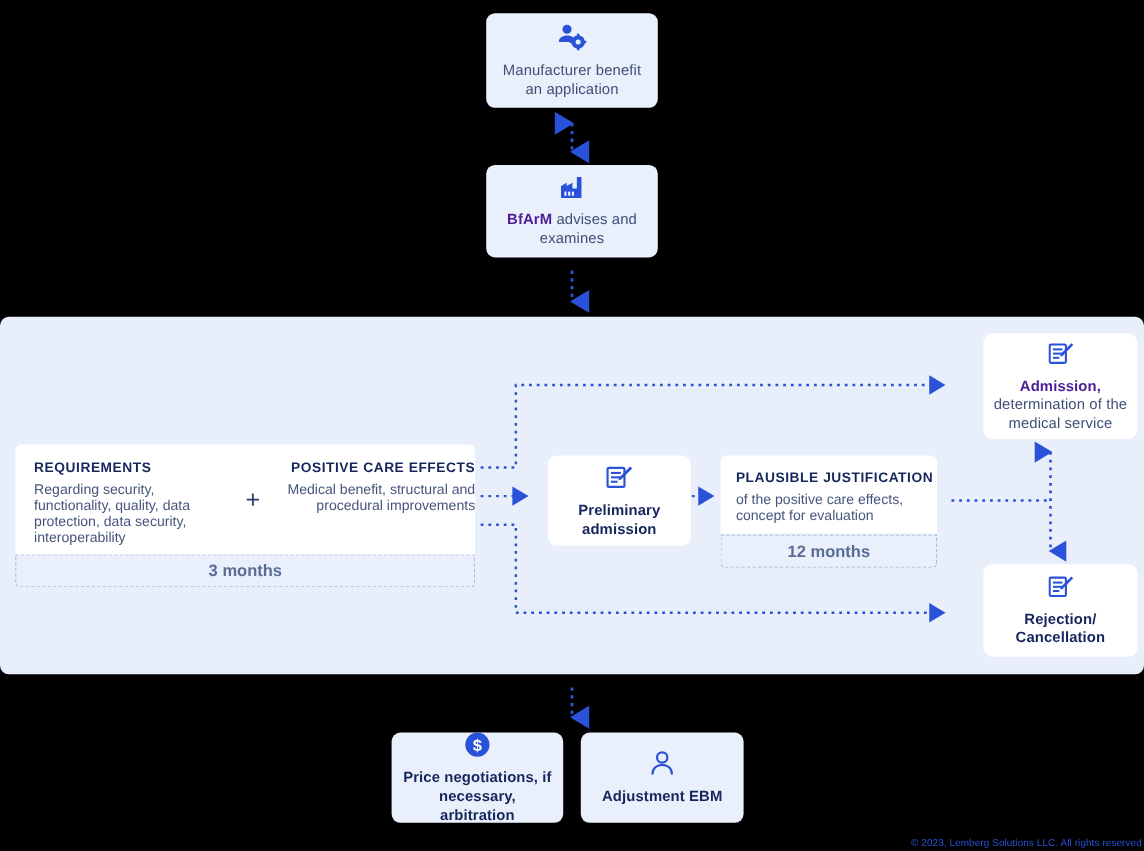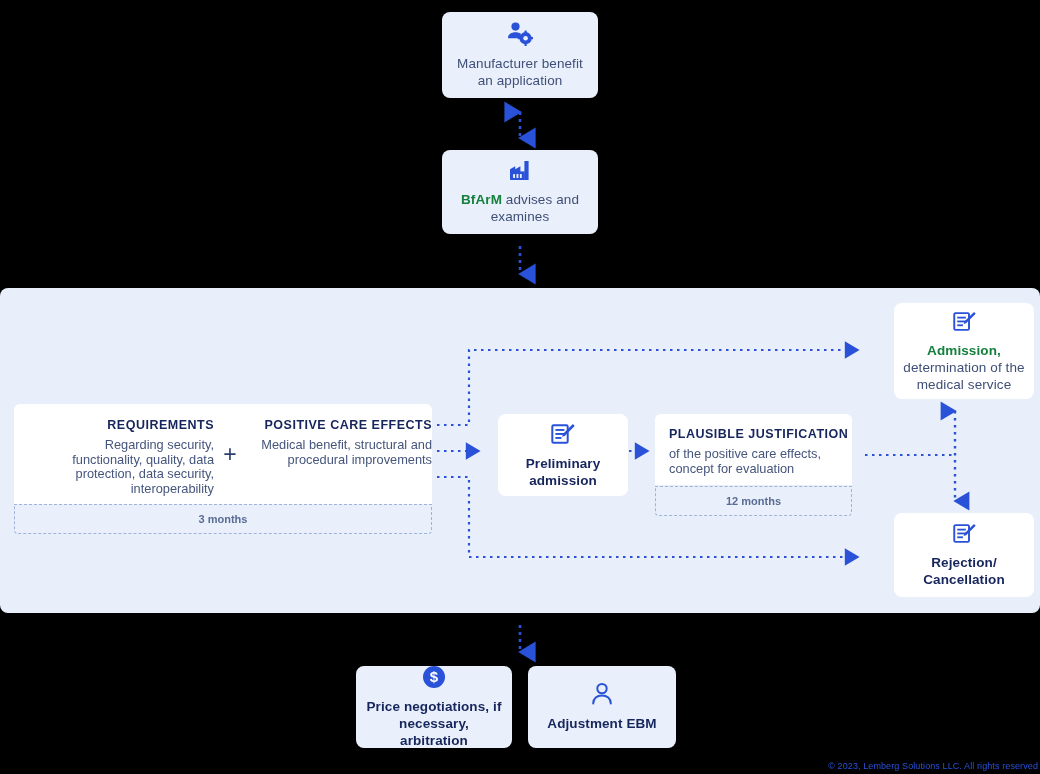--- a/index.html
+++ b/index.html
@@ -50,21 +50,21 @@
     font-size: 13.5px;
     line-height: 17px;
     color: #3f4f77;
     letter-spacing: 0.1px;
     padding: 0 8px;
   }
   .card-text.bold {
     font-weight: bold;
     color: #16255c;
   }
-  .card-text b { color: #15803d; font-weight: bold; }
+  .card-text b { color: #4c1d95; font-weight: bold; }
 
   
   #box-manufacturer { left: 442px; top: 12px;  width: 156px; height: 86px; }
   #box-bfarm        { left: 442px; top: 150px; width: 156px; height: 84px; }
 
   
   #req-compound {
     position: absolute;
     left: 14px; top: 404px; width: 418px; height: 130px;
   }
@@ -73,21 +73,21 @@
     left: 0; top: 0; width: 418px; height: 100px;
     background: #ffffff;
     border-radius: 6px 6px 0 0;
     display: flex;
     align-items: flex-start;
   }
   .req-col {
     padding: 14px 0 0 0;
     box-sizing: border-box;
   }
-  .req-col.left  { width: 200px; padding-left: 17px; text-align: right; }
+  .req-col.left  { width: 200px; padding-left: 17px; }
   .req-col.right { width: 186px; text-align: right; }
   .req-plus {
     width: 32px;
     display: flex;
     align-items: center;
     justify-content: center;
     height: 100px;
     font-size: 23px;
     color: #2a3c6e;
     font-weight: 300;
@@ -109,21 +109,21 @@
     position: absolute;
     left: 0; bottom: 0;
     width: 418px; height: 30px;
     box-sizing: border-box;
     border: 1.6px dashed #9db4d8;
     border-radius: 0 0 4px 4px;
     background: #e9f0fb;
     display: flex;
     align-items: center;
     justify-content: center;
-    font-size: 11px;
+    font-size: 15px;
     font-weight: bold;
     color: #5a6c94;
   }
 
   
   #box-prelim { left: 486px; top: 414px; width: 130px; height: 82px; }
 
   
   #just-compound {
     position: absolute;

